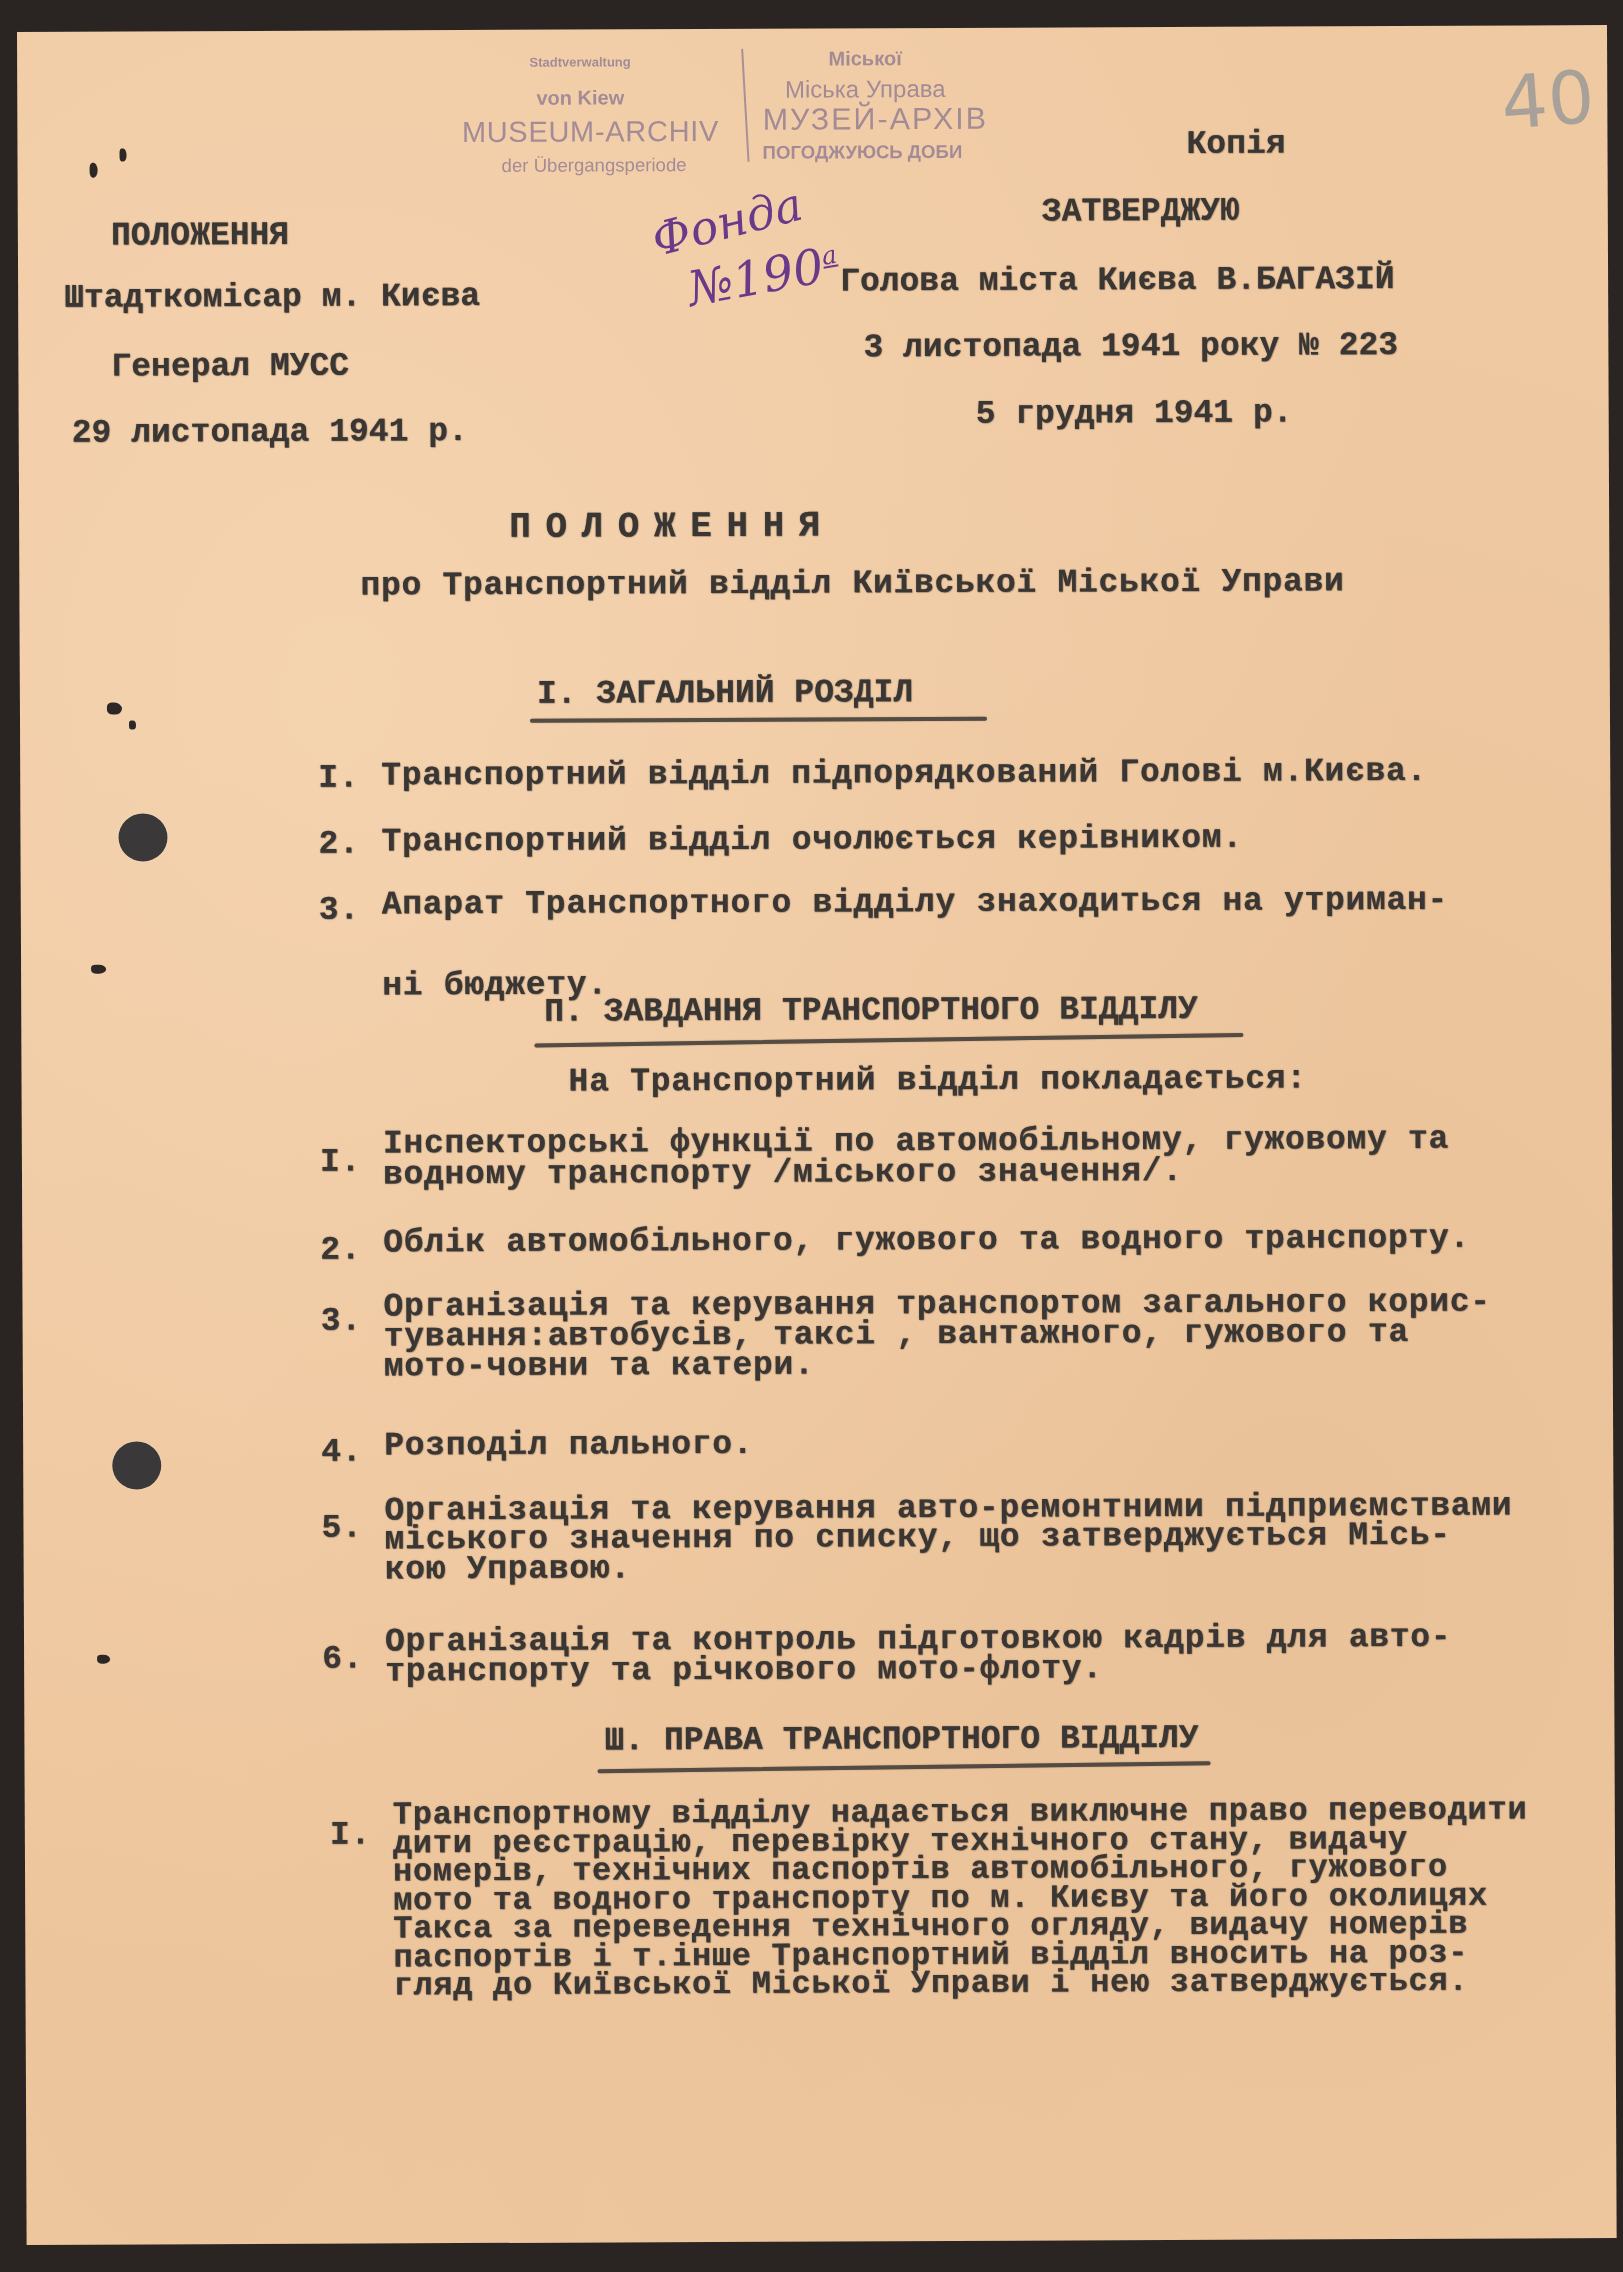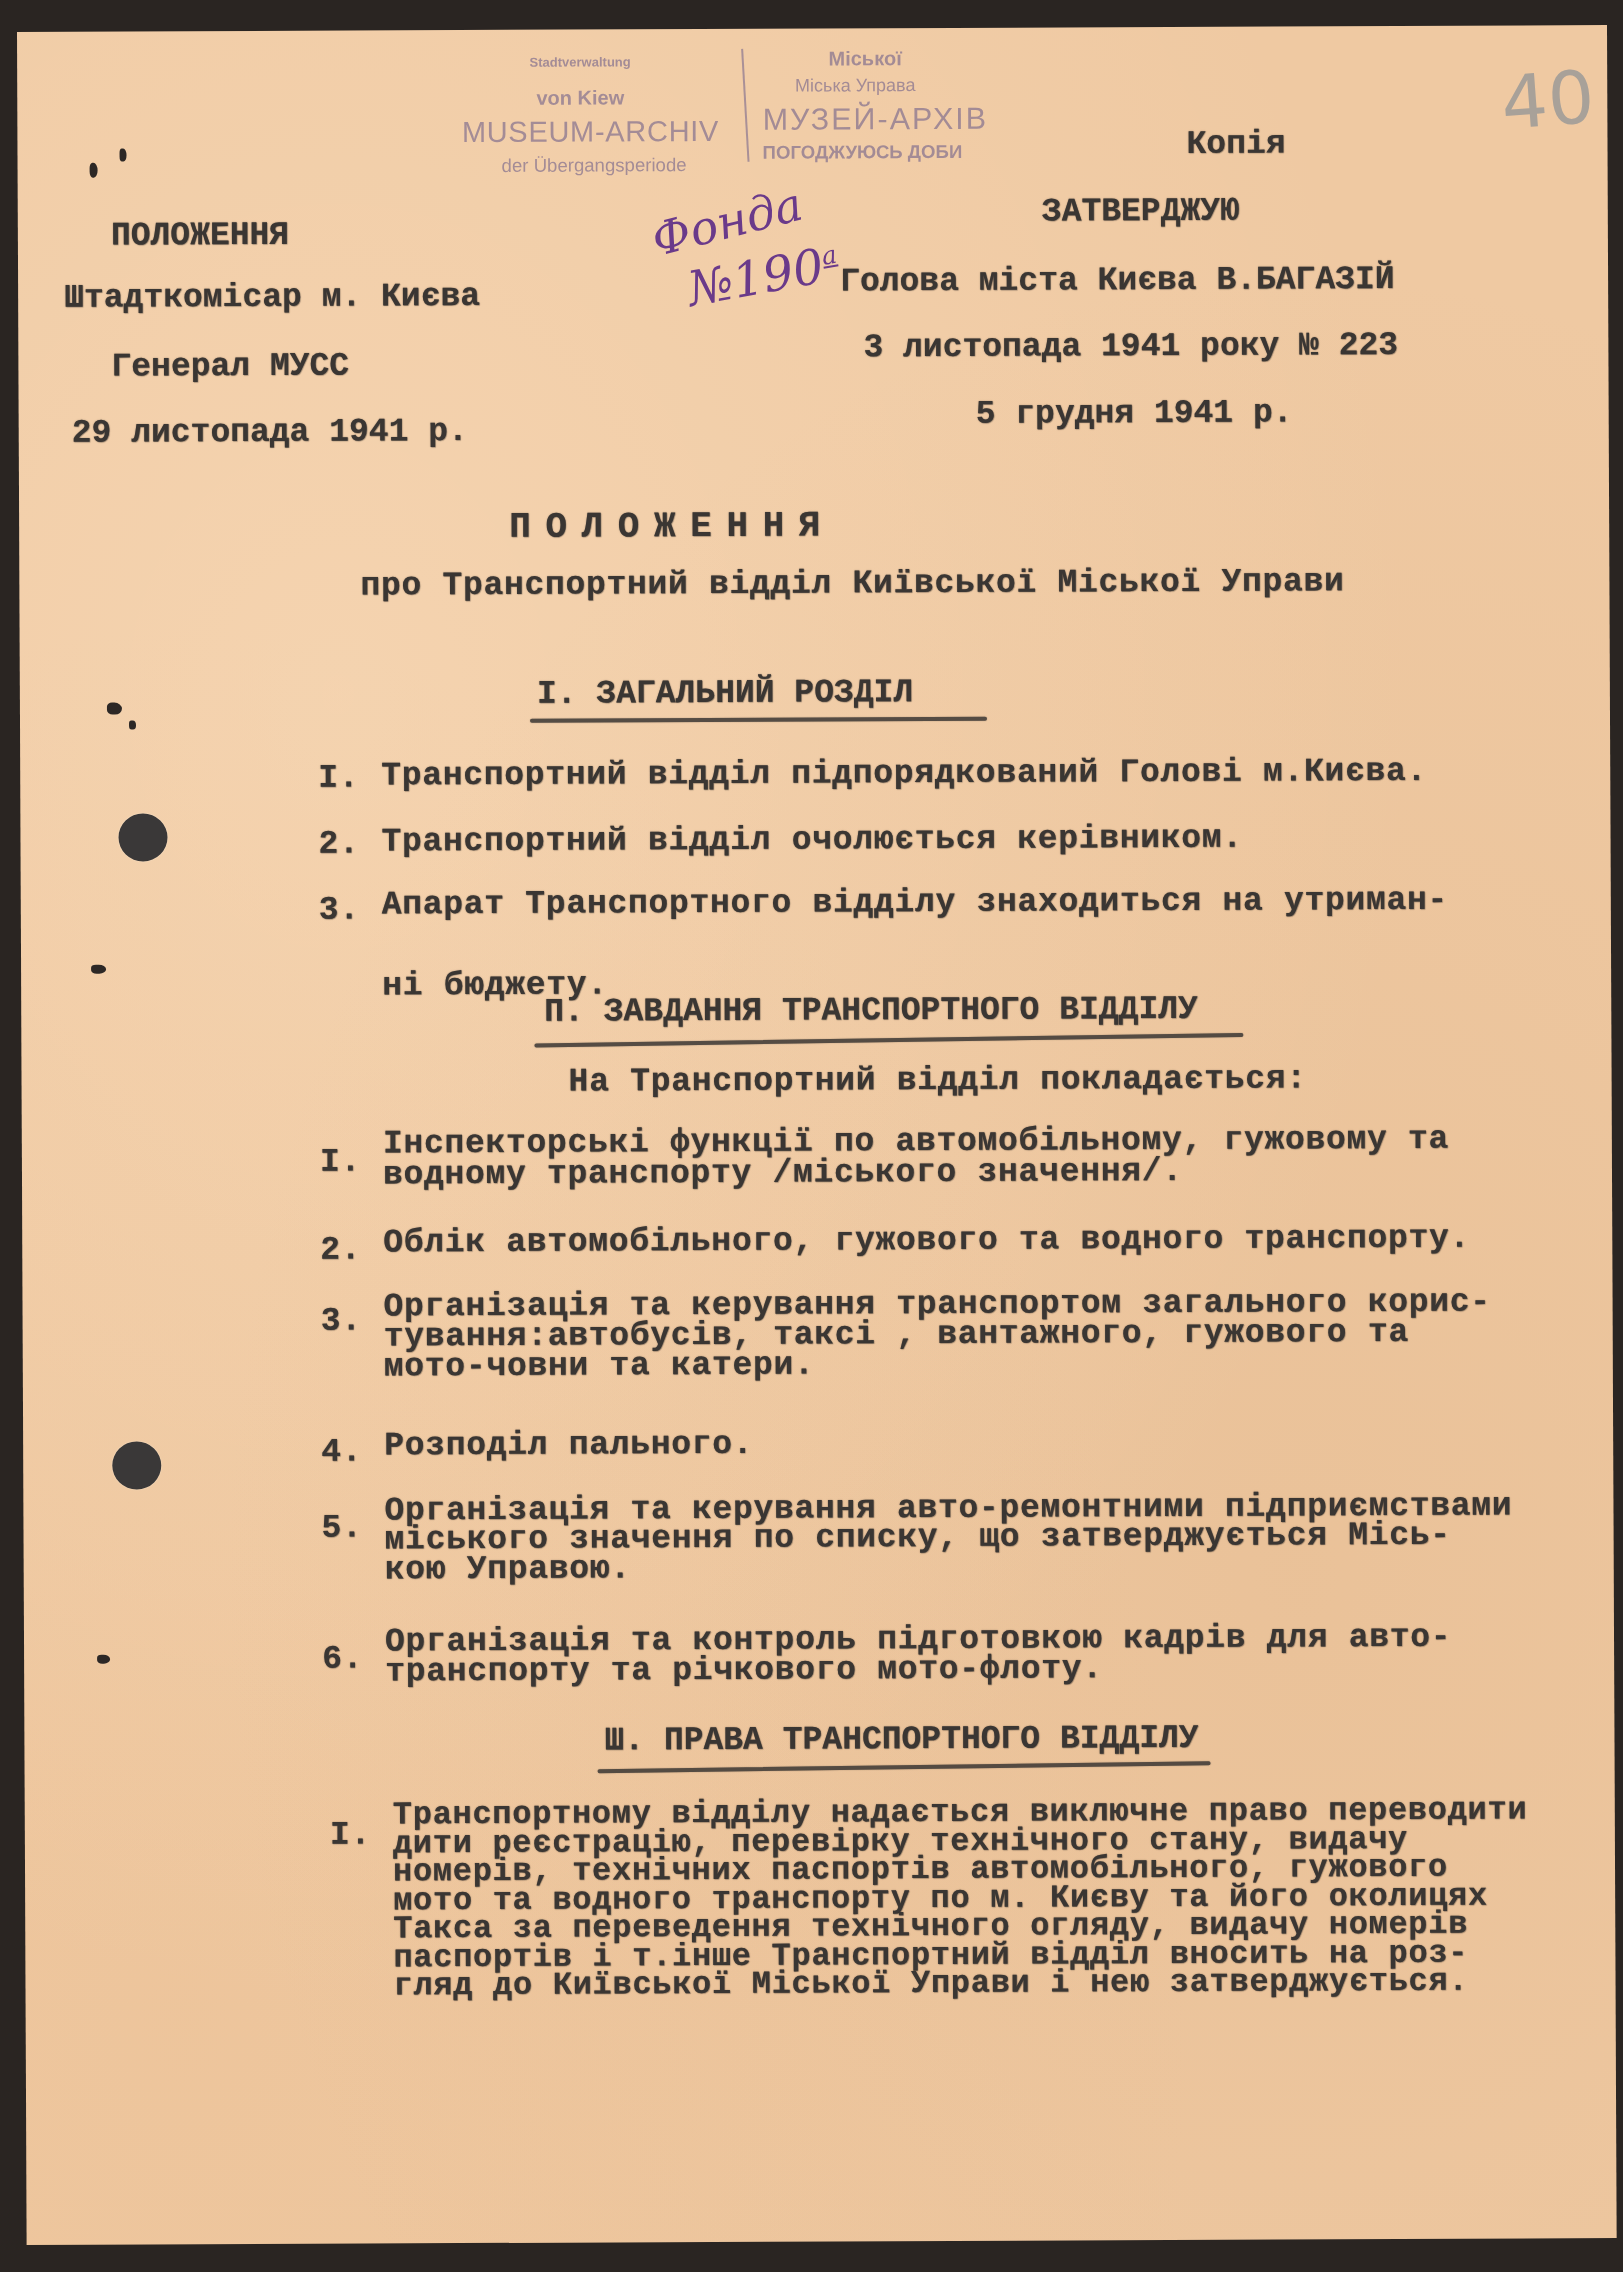--- a/index.html
+++ b/index.html
@@ -77,21 +77,21 @@
   <div class="tear" style="left:70px; top:933px; width:14.6px; height:9.3px;"></div>
   <div class="tear" style="left:73px; top:1623px; width:13.3px; height:9.3px;"></div>
 
   <div class="abs" style="left:424px; top:20px; width:596px; height:139px;">
     <div class="stamp stamp-line" style="left:53px; top:5.3px; width:172px; font-size:13px; font-weight:bold;">Stadtverwaltung</div>
     <div class="stamp stamp-line" style="left:53px; top:37px; width:172px; font-size:20px; font-weight:bold;">von Kiew</div>
     <div class="stamp stamp-line" style="left:0px; top:66px; width:298px; font-size:29px; letter-spacing:0.7px;">MUSEUM-ARCHIV</div>
     <div class="stamp stamp-line" style="left:20px; top:105px; width:265px; font-size:18.6px;">der Übergangsperiode</div>
     <div class="abs" style="left:303px; top:0px; width:2px; height:113px; background:#8a7690; opacity:0.7; transform:rotate(-3deg);"></div>
     <div class="stamp stamp-line" style="left:351px; top:-1.3px; width:146px; font-size:20px; font-weight:bold;">Міської</div>
-    <div class="stamp stamp-line" style="left:308px; top:26.5px; width:212px; font-size:18px;">Міська Управа</div>
+    <div class="stamp stamp-line" style="left:318px; top:26.5px; width:212px; font-size:24px;">Міська Управа</div>
     <div class="stamp stamp-line" style="left:308px; top:53px; width:252px; font-size:30.5px; letter-spacing:2px;">МУЗЕЙ-АРХІВ</div>
     <div class="stamp stamp-line" style="left:321px; top:93px; width:199px; font-size:18.6px; font-weight:bold;">ПОГОДЖУЮСЬ ДОБИ</div>
   </div>
 
   <div class="abs pencil" style="left:1484px; top:32px; font-size:73px; transform:rotate(-4deg);">40</div>
 
   <div class="abs ink" style="left:633px; top:166px; font-size:46px; transform:rotate(-14deg);">Фонда</div>
   <div class="abs ink" style="left:669px; top:219px; font-size:48px; transform:rotate(-10deg);">
     <span>№190</span><sup style="font-size:25px; text-decoration:underline;">а</sup>
   </div>

